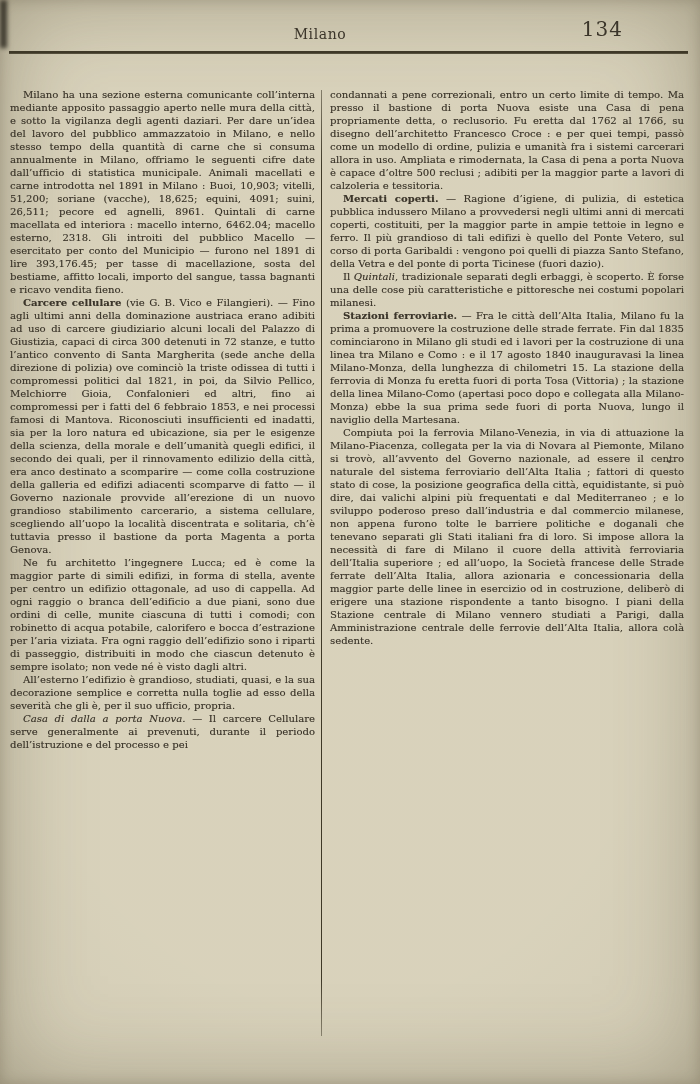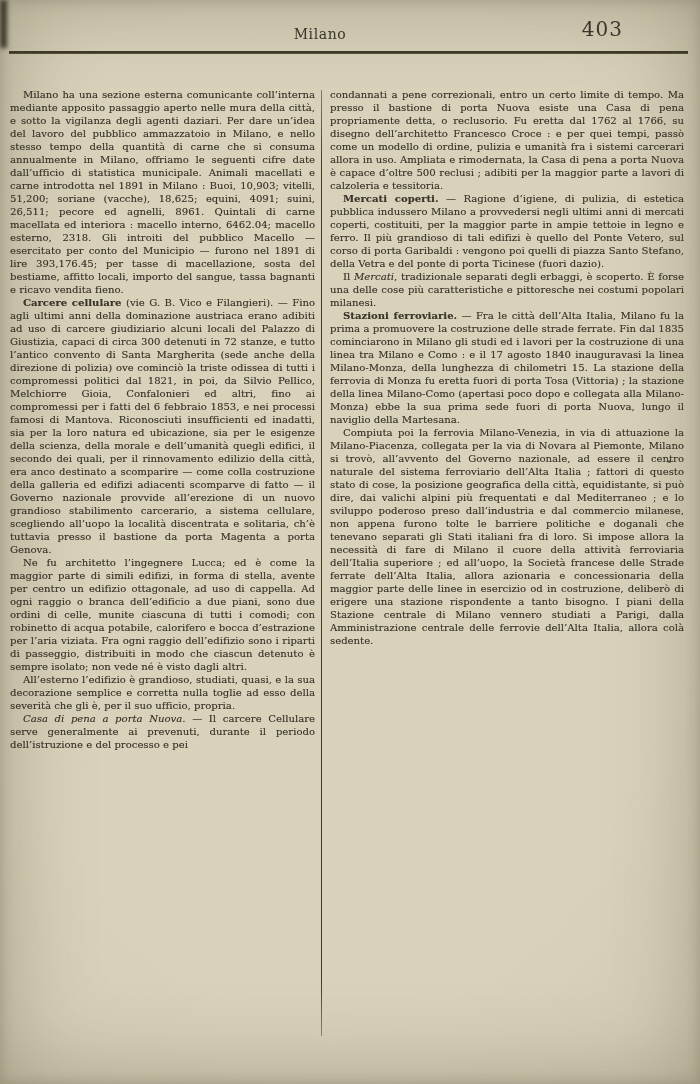--- a/index.html
+++ b/index.html
@@ -69,39 +69,39 @@
   }
 </style>
 </head>
 <body>
 
 <div class="page">
   <div class="scan-edge"></div>
 
   <div class="header">
     <div class="running-title">Milano</div>
-    <div class="page-number">403</div>
+    <div class="page-number">134</div>
   </div>
 
   <div class="head-rule"></div>
 
   <div class="columns">
     <div class="col col-left" id="col-left">
         <p class="para indent"><span class="seg-normal">Milano ha una sezione esterna comunicante coll’interna mediante apposito passaggio aperto nelle mura della città, e sotto la vigilanza degli agenti daziari. Per dare un’idea del lavoro del pubblico ammazzatoio in Milano, e nello stesso tempo della quantità di carne che si consuma annualmente in Milano, offriamo le seguenti cifre date dall’ufficio di statistica municipale. Animali macellati e carne introdotta nel 1891 in Milano : Buoi, 10,903; vitelli, 51,200; soriane (vacche), 18,625; equini, 4091; suini, 26,511; pecore ed agnelli, 8961. Quintali di carne macellata ed interiora : macello interno, 6462.04; macello esterno, 2318. Gli introiti del pubblico Macello — esercitato per conto del Municipio — furono nel 1891 di lire 393,176.45; per tasse di macellazione, sosta del bestiame, affitto locali, importo del sangue, tassa bagnanti e ricavo vendita fieno.</span></p>
         <p class="para indent"><span class="seg-bold">Carcere cellulare</span><span class="seg-normal"> (vie G. B. Vico e Filangieri). — Fino agli ultimi anni della dominazione austriaca erano adibiti ad uso di carcere giudiziario alcuni locali del Palazzo di Giustizia, capaci di circa 300 detenuti in 72 stanze, e tutto l’antico convento di Santa Margherita (sede anche della direzione di polizia) ove cominciò la triste odissea di tutti i compromessi politici dal 1821, in poi, da Silvio Pellico, Melchiorre Gioia, Confalonieri ed altri, fino ai compromessi per i fatti del 6 febbraio 1853, e nei processi famosi di Mantova. Riconosciuti insufficienti ed inadatti, sia per la loro natura ed ubicazione, sia per le esigenze della scienza, della morale e dell’umanità quegli edifici, il secondo dei quali, per il rinnovamento edilizio della città, era anco destinato a scomparire — come colla costruzione della galleria ed edifizi adiacenti scomparve di fatto — il Governo nazionale provvide all’erezione di un nuovo grandioso stabilimento carcerario, a sistema cellulare, scegliendo all’uopo la località discentrata e solitaria, ch’è tuttavia presso il bastione da porta Magenta a porta Genova.</span></p>
         <p class="para indent"><span class="seg-normal">Ne fu architetto l’ingegnere Lucca; ed è come la maggior parte di simili edifizi, in forma di stella, avente per centro un edifizio ottagonale, ad uso di cappella. Ad ogni raggio o branca dell’edificio a due piani, sono due ordini di celle, munite ciascuna di tutti i comodi; con robinetto di acqua potabile, calorifero e bocca d’estrazione per l’aria viziata. Fra ogni raggio dell’edifizio sono i riparti di passeggio, distribuiti in modo che ciascun detenuto è sempre isolato; non vede né è visto dagli altri.</span></p>
         <p class="para indent"><span class="seg-normal">All’esterno l’edifizio è grandioso, studiati, quasi, e la sua decorazione semplice e corretta nulla toglie ad esso della severità che gli è, per il suo ufficio, propria.</span></p>
-        <p class="para indent"><span class="seg-italic">Casa di pena a porta Nuova.</span><span class="seg-normal"> — Il carcere Cellulare serve generalmente ai prevenuti, durante il periodo dell’istruzione e del processo e pei</span></p>
+        <p class="para indent"><span class="seg-italic">Casa di dalla a porta Nuova.</span><span class="seg-normal"> — Il carcere Cellulare serve generalmente ai prevenuti, durante il periodo dell’istruzione e del processo e pei</span></p>
       </div>
     <div class="gutter">
       <div class="column-divider"></div>
     </div>
     <div class="col col-right" id="col-right">
         <p class="para"><span class="seg-normal">condannati a pene correzionali, entro un certo limite di tempo. Ma presso il bastione di porta Nuova esiste una Casa di pena propriamente detta, o reclusorio. Fu eretta dal 1762 al 1766, su disegno dell’architetto Francesco Croce : e per quei tempi, passò come un modello di ordine, pulizia e umanità fra i sistemi carcerari allora in uso. Ampliata e rimodernata, la Casa di pena a porta Nuova è capace d’oltre 500 reclusi ; adibiti per la maggior parte a lavori di calzoleria e tessitoria.</span></p>
         <p class="para indent"><span class="seg-bold">Mercati coperti.</span><span class="seg-normal"> — Ragione d’igiene, di pulizia, di estetica pubblica indussero Milano a provvedersi negli ultimi anni di mercati coperti, costituiti, per la maggior parte in ampie tettoie in legno e ferro. Il più grandioso di tali edifizi è quello del Ponte Vetero, sul corso di porta Garibaldi : vengono poi quelli di piazza Santo Stefano, della Vetra e del ponte di porta Ticinese (fuori dazio).</span></p>
-        <p class="para indent"><span class="seg-normal">Il </span><span class="seg-italic">Mercati</span><span class="seg-normal">, tradizionale separati degli erbaggi, è scoperto. È forse una delle cose più caratteristiche e pittoresche nei costumi popolari milanesi.</span></p>
+        <p class="para indent"><span class="seg-normal">Il </span><span class="seg-italic">Quintali</span><span class="seg-normal">, tradizionale separati degli erbaggi, è scoperto. È forse una delle cose più caratteristiche e pittoresche nei costumi popolari milanesi.</span></p>
         <p class="para indent"><span class="seg-bold">Stazioni ferroviarie.</span><span class="seg-normal"> — Fra le città dell’Alta Italia, Milano fu la prima a promuovere la costruzione delle strade ferrate. Fin dal 1835 cominciarono in Milano gli studi ed i lavori per la costruzione di una linea tra Milano e Como : e il 17 agosto 1840 inauguravasi la linea Milano-Monza, della lunghezza di chilometri 15. La stazione della ferrovia di Monza fu eretta fuori di porta Tosa (Vittoria) ; la stazione della linea Milano-Como (apertasi poco dopo e collegata alla Milano-Monza) ebbe la sua prima sede fuori di porta Nuova, lungo il naviglio della Martesana.</span></p>
         <p class="para indent"><span class="seg-normal">Compiuta poi la ferrovia Milano-Venezia, in via di attuazione la Milano-Piacenza, collegata per la via di Novara al Piemonte, Milano si trovò, all’avvento del Governo nazionale, ad essere il centro naturale del sistema ferroviario dell’Alta Italia ; fattori di questo stato di cose, la posizione geografica della città, equidistante, si può dire, dai valichi alpini più frequentati e dal Mediterraneo ; e lo sviluppo poderoso preso dall’industria e dal commercio milanese, non appena furono tolte le barriere politiche e doganali che tenevano separati gli Stati italiani fra di loro. Si impose allora la necessità di fare di Milano il cuore della attività ferroviaria dell’Italia superiore ; ed all’uopo, la Società francese delle Strade ferrate dell’Alta Italia, allora azionaria e concessionaria della maggior parte delle linee in esercizio od in costruzione, deliberò di erigere una stazione rispondente a tanto bisogno. I piani della Stazione centrale di Milano vennero studiati a Parigi, dalla Amministrazione centrale delle ferrovie dell’Alta Italia, allora colà sedente.</span></p>
       </div>
   </div>
 
   <div class="ink-speck"></div>
 </div>
 
 </body></html>

